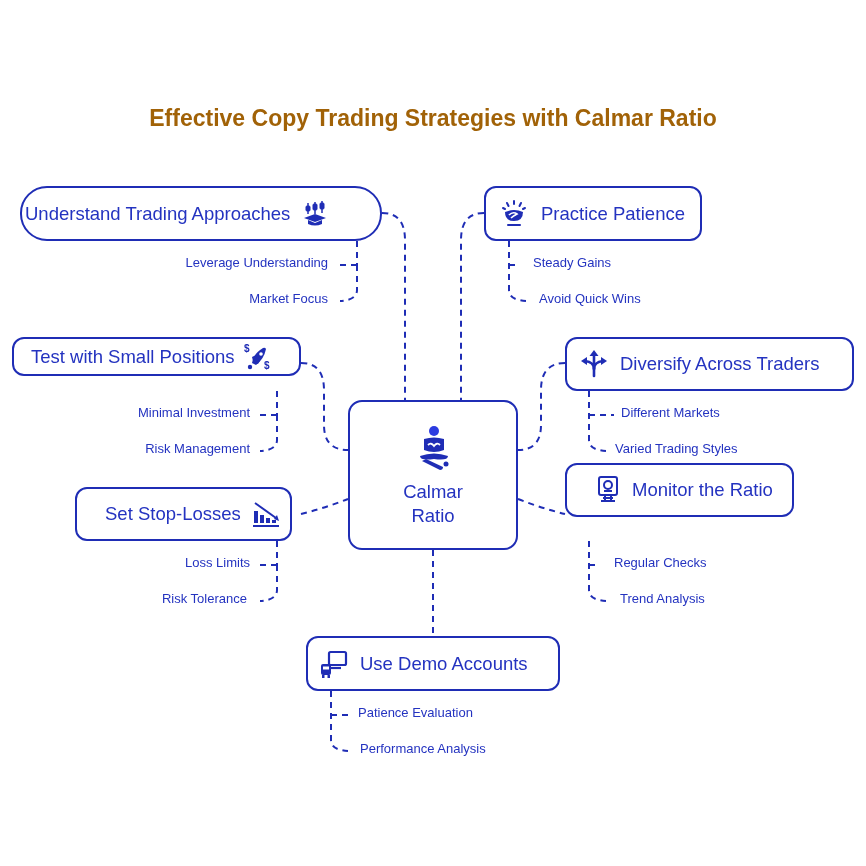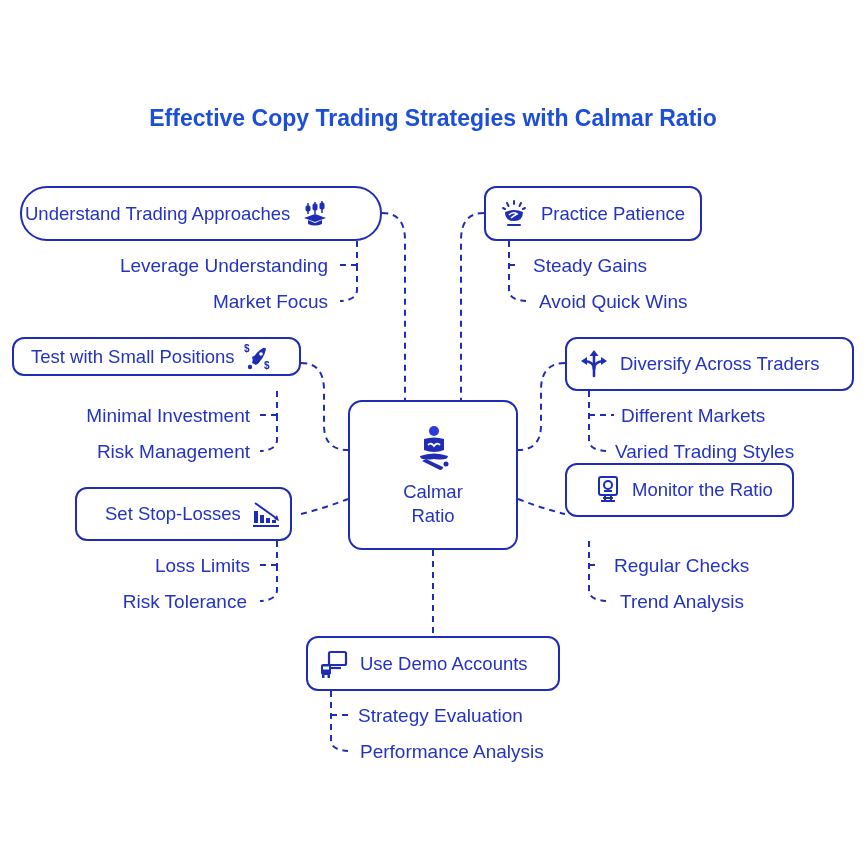--- a/index.html
+++ b/index.html
@@ -1,26 +1,26 @@
 <!DOCTYPE html>
 <html><head>
 <meta charset="utf-8">
 <style>
   html, body { margin:0; padding:0; background:#ffffff; }
   body { width:866px; height:866px; position:relative; overflow:hidden;
          font-family:"Liberation Sans", sans-serif; color:#1f2dbf; }
   .title { position:absolute; left:0; width:866px; top:105px; text-align:center;
-           font-weight:bold; font-size:23px; color:#1d4ed8; }
+           font-weight:bold; font-size:23px; color:#a16207; }
   svg.links { position:absolute; left:0; top:0; width:866px; height:866px; }
   .box { position:absolute; border:2px solid #1f2db5; border-radius:12px; background:#fff;
          box-sizing:border-box; display:flex; align-items:center; font-size:18.5px; color:#2433c0; }
   .box .lbl { white-space:nowrap; }
   .icon { width:30px; height:30px; display:inline-flex; align-items:center; justify-content:center; }
   .icon svg { width:30px; height:30px; }
-  .sub { position:absolute; font-size:19px; color:#2433c0; white-space:nowrap; }
+  .sub { position:absolute; font-size:13px; color:#2433c0; white-space:nowrap; }
   .sub.r { text-align:right; }
   .center { position:absolute; left:348px; top:400px; width:170px; height:150px;
             border:2px solid #1f2db5; border-radius:14px; box-sizing:border-box; background:#fff;
             text-align:center; font-size:18.5px; color:#2433c0; }
   .center .icon { position:absolute; left:66px; top:22px; width:36px; height:48px; }
   .center .icon svg { width:36px; height:48px; }
   .center .ctext { position:absolute; left:0; width:100%; top:78px; line-height:24px; }
 </style>
 </head>
 <body>
@@ -195,14 +195,14 @@
         <g fill="#1f2db5">
       <rect x="2" y="15" width="10" height="11" rx="2"></rect>
           <rect x="3" y="26" width="2.5" height="3"></rect>
           <rect x="8.5" y="26" width="2.5" height="3"></rect>
     </g>
         <rect x="4" y="17.5" width="6" height="3" fill="#fff"></rect>
       </svg>
   </span>
   <span class="lbl">Use Demo Accounts</span>
 </div>
-<div class="sub" style="left:358px; top:705px;">Strategy Evaluation</div>
+<div class="sub" style="left:358px; top:705px;">Patience Evaluation</div>
 <div class="sub" style="left:360px; top:741px;">Performance Analysis</div>
 
 </body></html>

